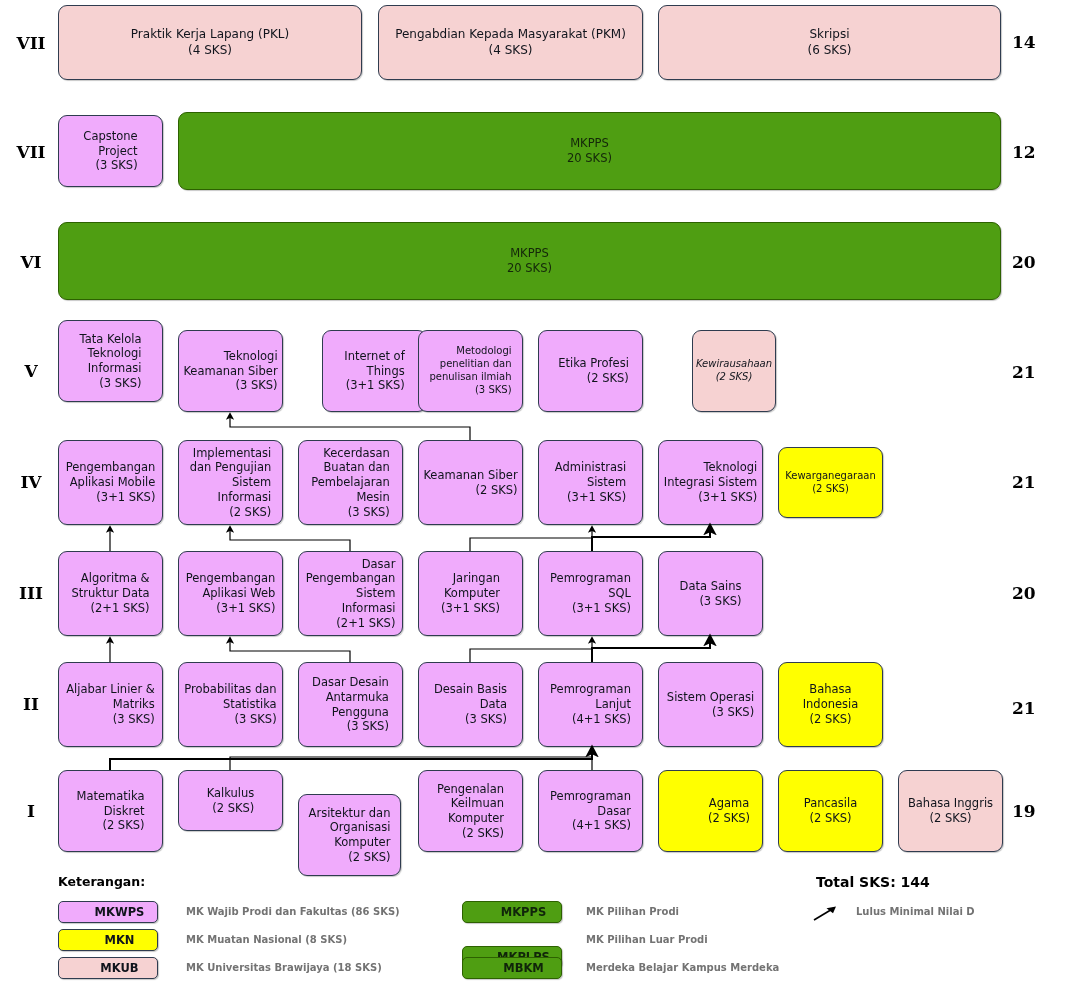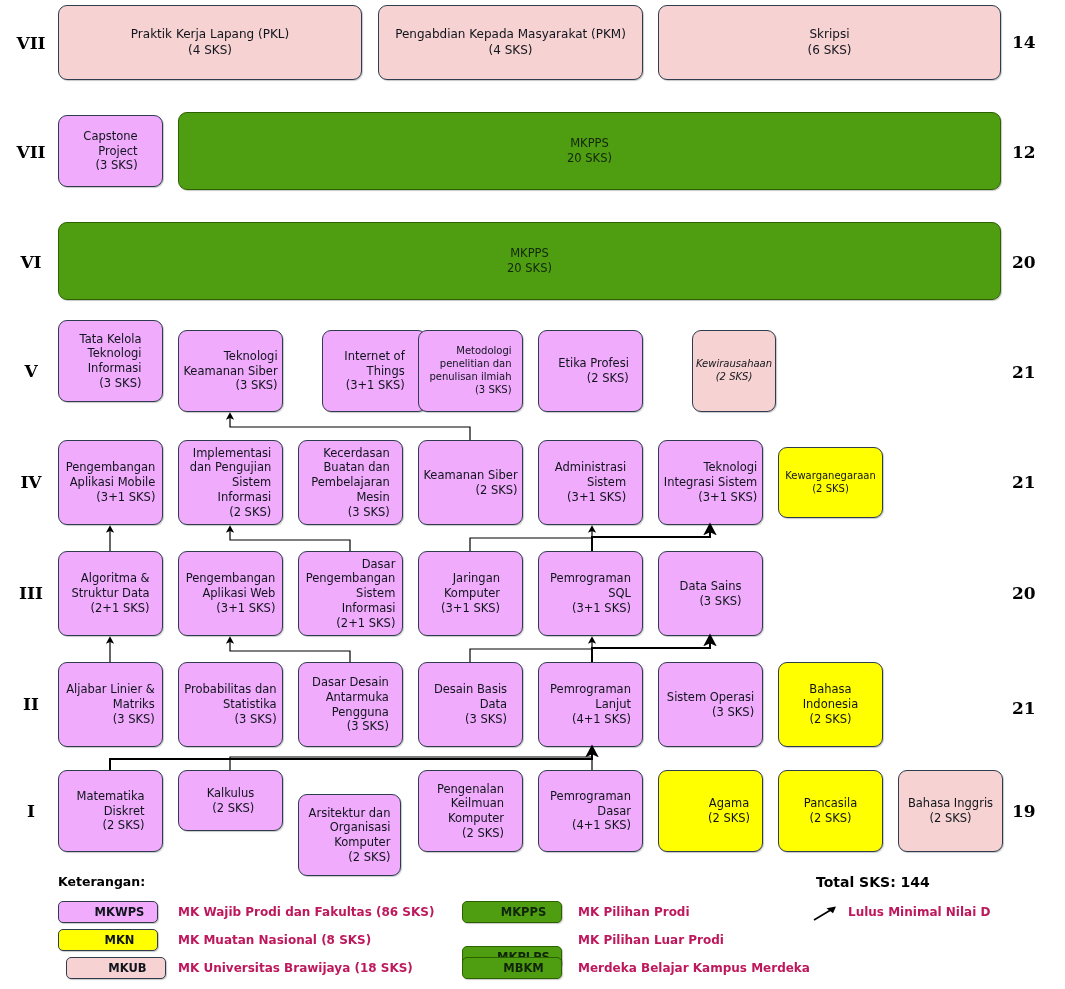--- a/index.html
+++ b/index.html
@@ -98,25 +98,26 @@
     box-shadow: 1px 1px 1px rgba(0,0,0,0.22);
     padding-left: 23px;
   }
   .legend-chip.green {
     background: #4f9e12;
     border-color: #2d6100;
     color: #10250a;
   }
   .legend-text {
     position: absolute;
-    font-size: 12px;
-    font-weight: bold;
-    color: #be185d;
+    font-size: 10px;
+    font-weight: bold;
+    color: #737373;
     white-space: nowrap;
     line-height: 22px;
+    margin-left: 8px;
   }
   .total-sks {
     position: absolute;
     font-size: 14px;
     font-weight: bold;
     color: #000;
   }
   .arrow-legend-icon {
     position: absolute;
   }
@@ -295,21 +296,21 @@
   </svg>
 
   <div class="legend-title" style="left:58px; top:874px;">Keterangan:</div>
 
   <div class="legend-chip c-mkwps" style="left:58px; top:901px;">MKWPS</div>
   <div class="legend-text" style="left:178px; top:901px;">MK Wajib Prodi dan Fakultas (86 SKS)</div>
 
   <div class="legend-chip c-mkn" style="left:58px; top:929px;">MKN</div>
   <div class="legend-text" style="left:178px; top:929px;">MK Muatan Nasional (8 SKS)</div>
 
-  <div class="legend-chip c-mkub" style="left:58px; top:957px;margin-left:8px;">MKUB</div>
+  <div class="legend-chip c-mkub" style="left:58px; top:957px;">MKUB</div>
   <div class="legend-text" style="left:178px; top:957px;">MK Universitas Brawijaya (18 SKS)</div>
 
   <div class="legend-chip green" style="left:462px; top:901px;">MKPPS</div>
   <div class="legend-text" style="left:578px; top:901px;">MK Pilihan Prodi</div>
 
   <div class="legend-chip green" style="left:462px; top:929px;margin-top:17px;">MKPLPS</div>
   <div class="legend-text" style="left:578px; top:929px;">MK Pilihan Luar Prodi</div>
 
   <div class="legend-chip green" style="left:462px; top:957px;">MBKM</div>
   <div class="legend-text" style="left:578px; top:957px;">Merdeka Belajar Kampus Merdeka</div>

